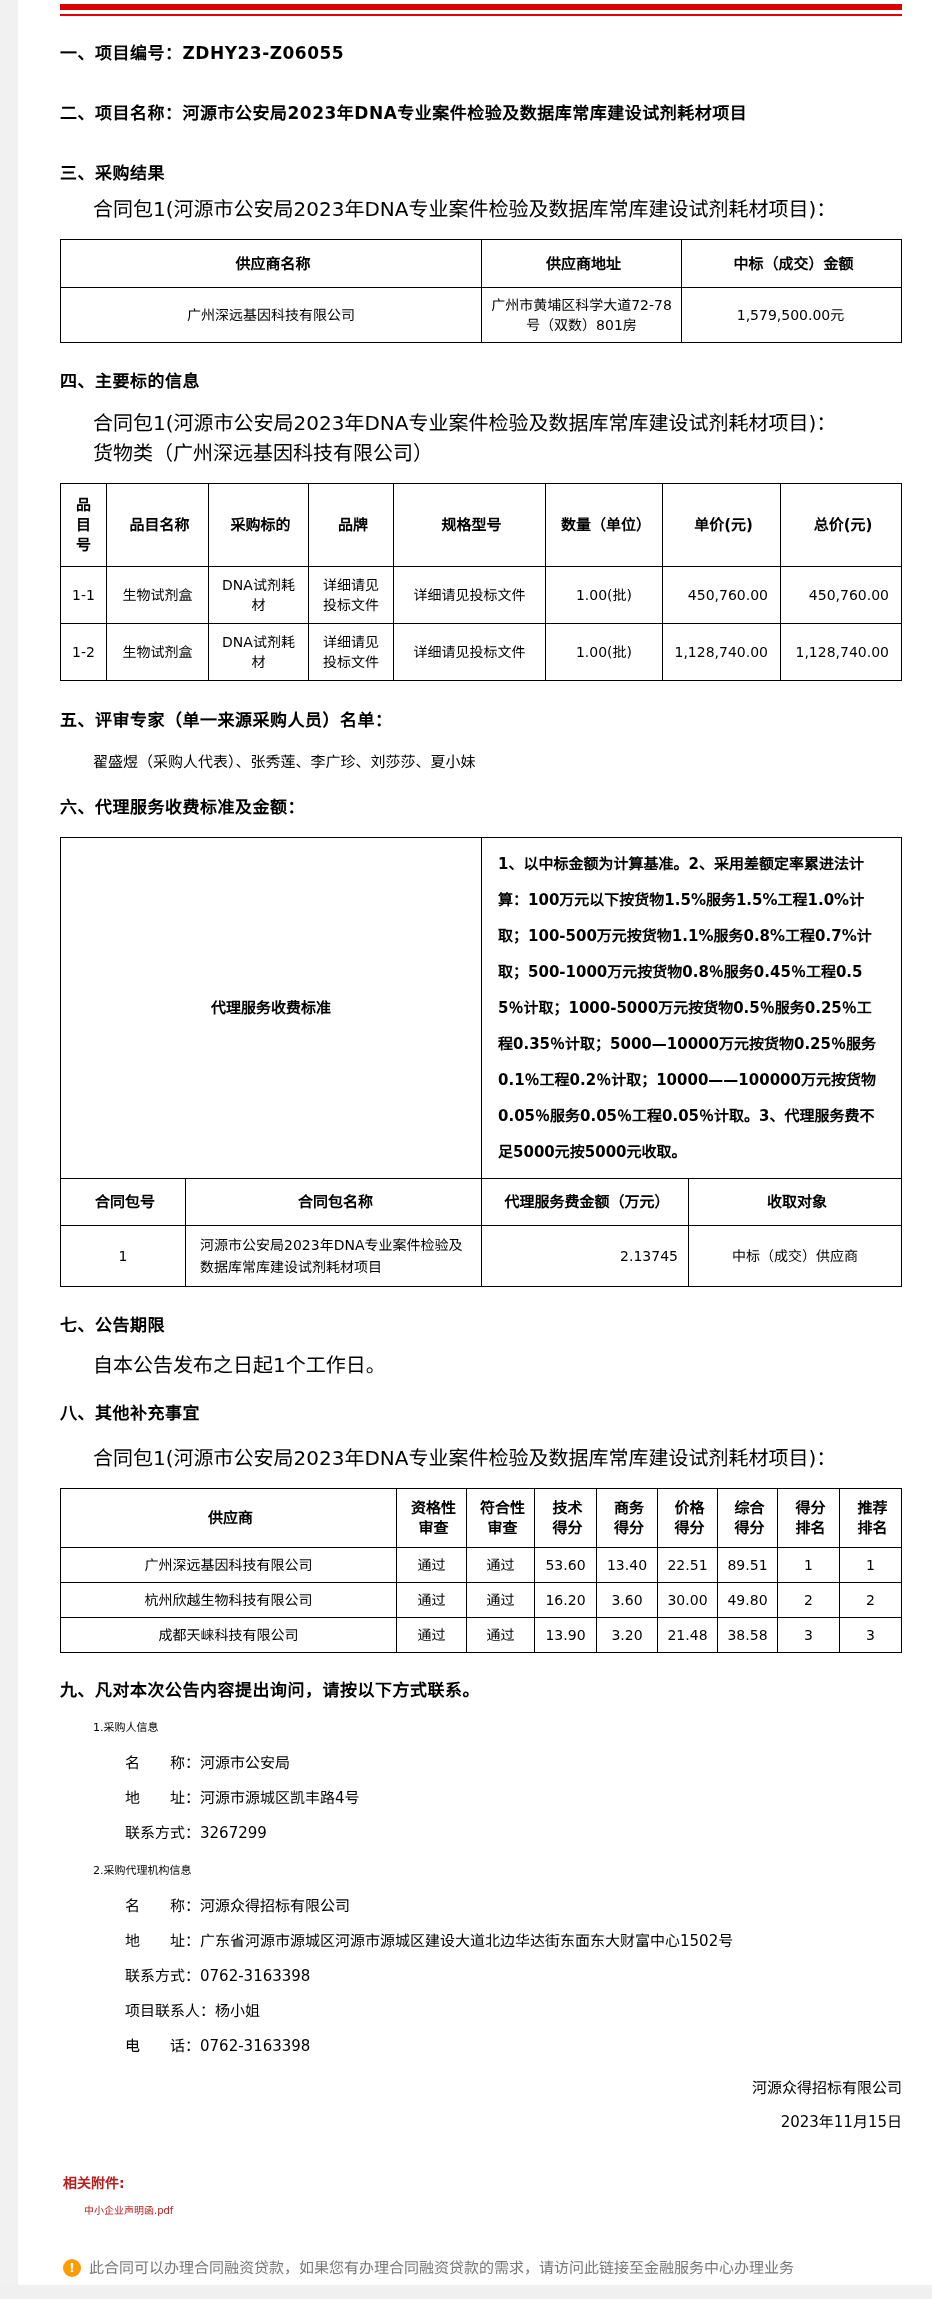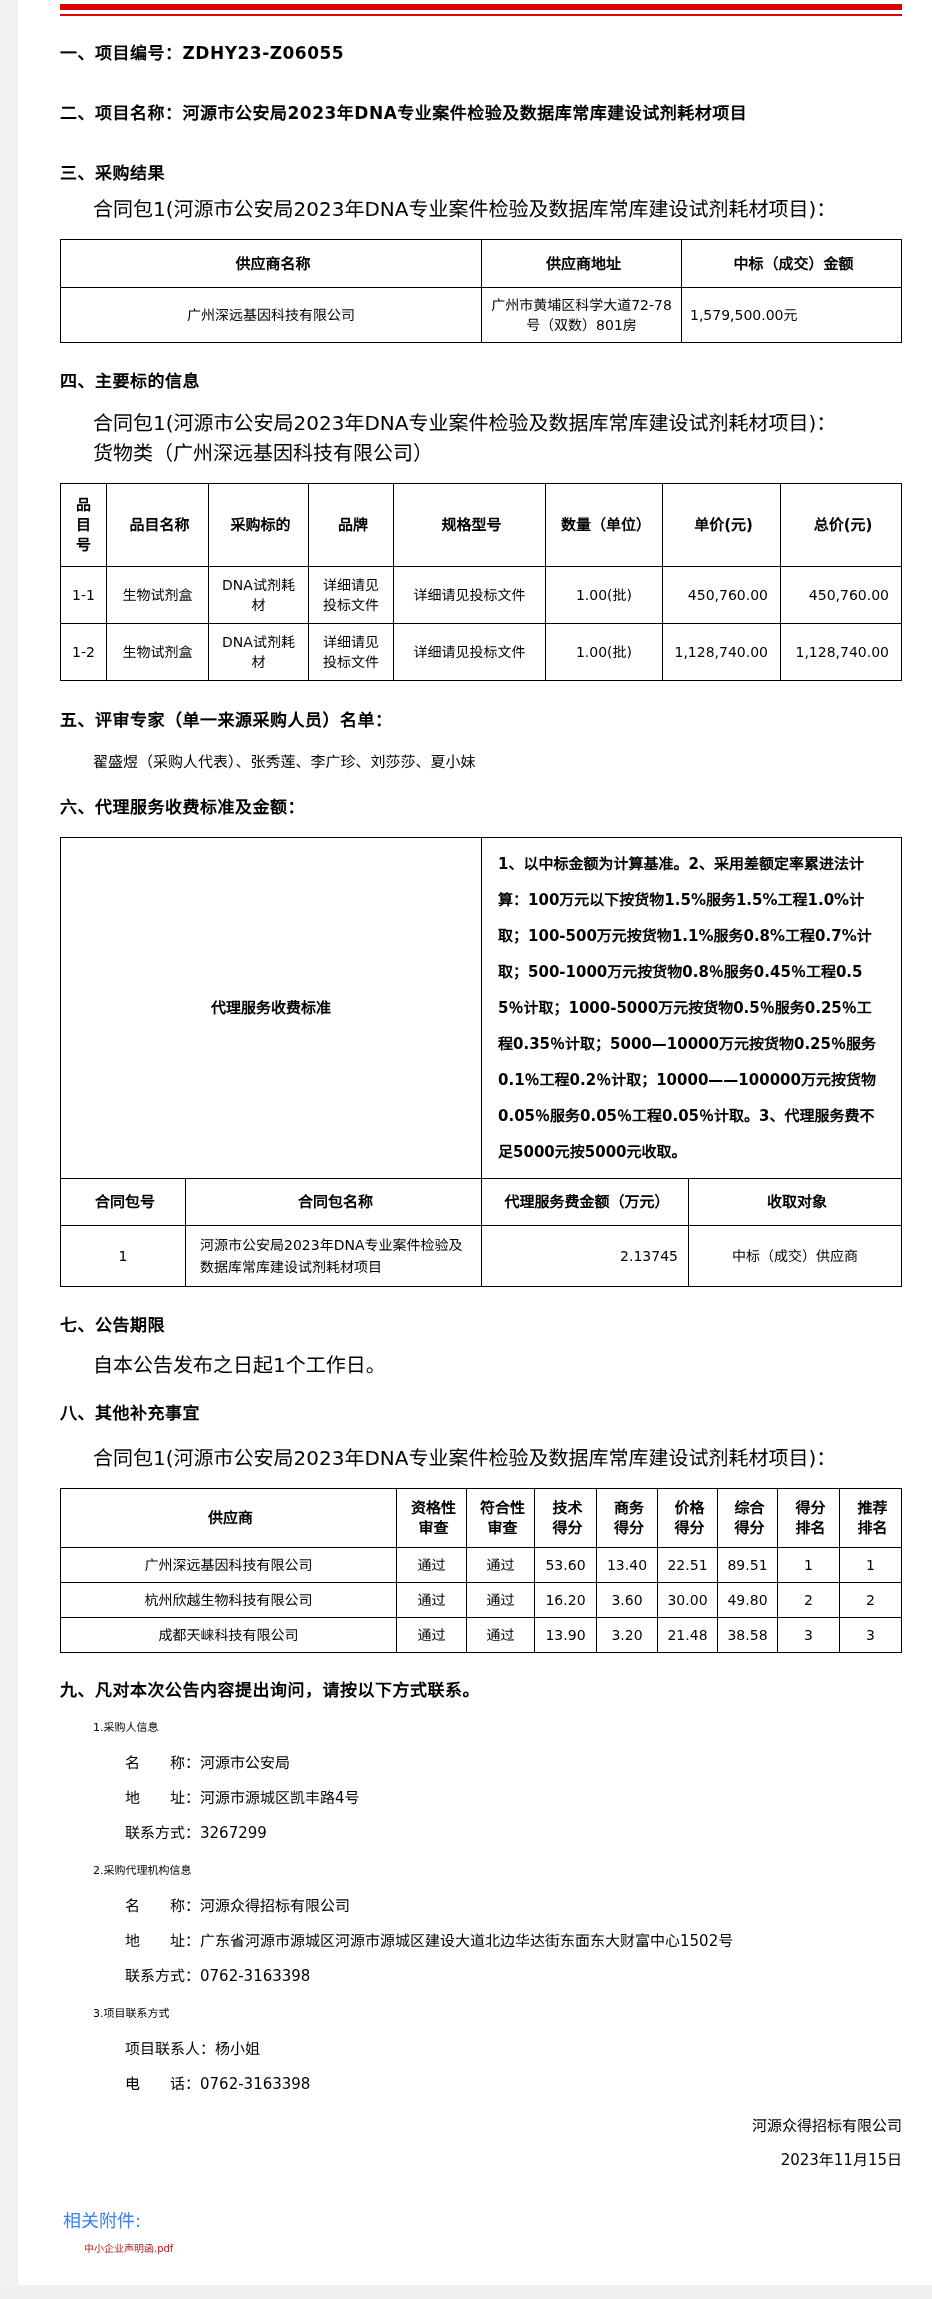--- a/index.html
+++ b/index.html
@@ -55,21 +55,21 @@
     text-align:center;
     vertical-align:middle;
     padding:4px 8px;
     word-break:break-all;
   }
   table.t th { font-weight:bold; font-size:15px;padding-left:12px; }
 
   
   .t1 th { height:48px; }
   .t1 td { height:55px; }
-  .t1 .money { text-align:left; padding-right:10px; }
+  .t1 .money { text-align:center; padding-right:10px; }
 
   
   .t2 { margin-top:18px;border-radius:15px; }
   .t2 th { height:83px; }
   .t2 td { height:57px; }
   .t2 th.v { padding:4px 14px; }
   .t2 .money { text-align:right; padding-right:12px; }
 
   
   .t3 { margin-top:23px; }
@@ -91,21 +91,21 @@
   .experts { margin:20px 0 0 33px; font-size:15px; line-height:22px; }
 
   .cgroup-head { margin:16px 0 0 33px; font-size:11px; line-height:22px; }
   .cline { margin:13px 0 0 65px; font-size:15px; line-height:22px; }
   .clabel { }
 
   .sig { text-align:right; font-size:15px; line-height:22px; }
   .sig.company { margin-top:20px; }
   .sig.date { margin-top:12px; }
 
-  .attach-label { margin-top:40px; margin-left:3px; font-size:18px; color:#3b82f6; line-height:20px; }
+  .attach-label { margin-top:40px; margin-left:3px; font-size:14px; color:#b91c1c; line-height:20px;font-weight:bold; }
   .attach-link {
     margin-top:8px; margin-left:24px; font-size:10px; line-height:20px;
     color:#b91c1c; cursor:pointer; width:max-content;
   }
   .notice {
     margin-top:36px; margin-left:3px;
     display:flex; align-items:center; gap:8px;
     font-size:15px; color:#777; line-height:22px;
   }
   .warn-icon {
@@ -323,21 +323,20 @@
     <div class="cline">
       <span class="clabel">名　　称：</span><span>河源众得招标有限公司</span>
     </div>
     <div class="cline">
       <span class="clabel">地　　址：</span><span>广东省河源市源城区河源市源城区建设大道北边华达街东面东大财富中心1502号</span>
     </div>
     <div class="cline">
       <span class="clabel">联系方式：</span><span>0762-3163398</span>
     </div>
 
-    <div class="cgroup-head">3.项目联系方式</div>
     <div class="cline">
       <span class="clabel">项目联系人：</span><span>杨小姐</span>
     </div>
     <div class="cline">
       <span class="clabel">电　　话：</span><span>0762-3163398</span>
     </div>
 
     <div class="sig company">河源众得招标有限公司</div>
     <div class="sig date">2023年11月15日</div>
 

